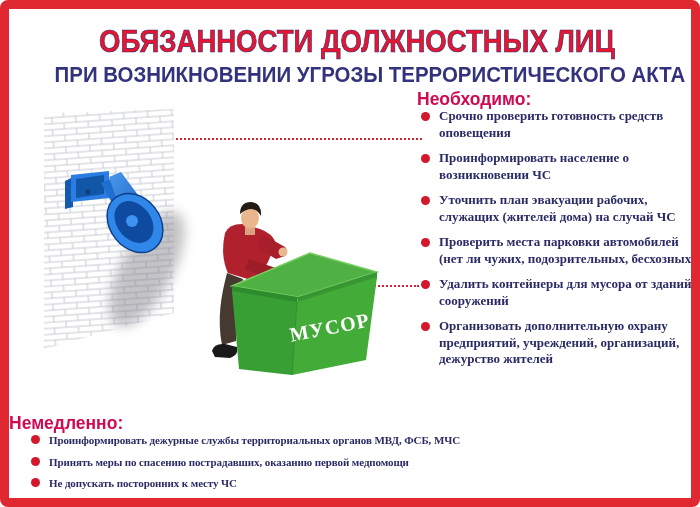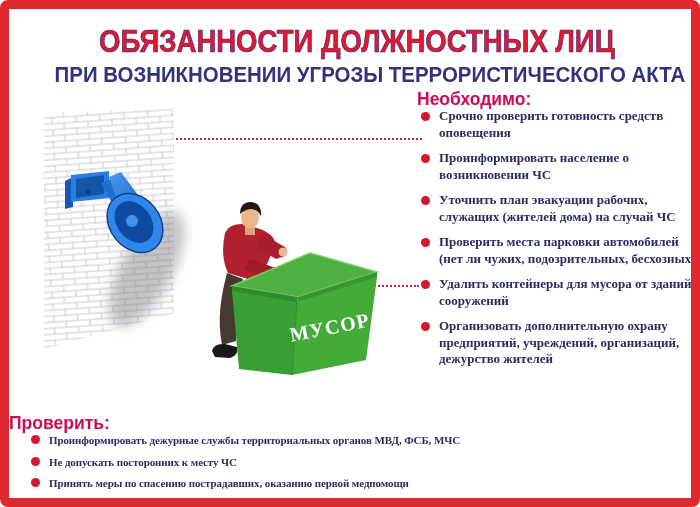--- a/index.html
+++ b/index.html
@@ -175,34 +175,34 @@
       <polygon points="203,185 269,196 268,203 203,192" fill="#2e8c2c"></polygon>
       <polygon points="269,196 348,171 348,178 268,203" fill="#389632"></polygon>
       <polygon points="203,190 268,201 263,274 210,268" fill="#379f33"></polygon>
       <polygon points="268,201 348,176 337,259 263,274" fill="#43ab38"></polygon>
       <line x1="268" y1="201" x2="263" y2="274" stroke="#2e8c2c" stroke-width="1"></line>
       <text x="302" y="233" transform="rotate(-11 302 233)" font-family="Liberation Serif, serif" font-size="20" font-weight="bold" fill="#ffffff" text-anchor="middle" letter-spacing="1">МУСОР</text>
     </g>
   </svg>
 
 
-  <div class="accent now">Проверить:</div>
+  <div class="accent now">Немедленно:</div>
 
   <ul class="bottom-list">
     <li>
       <span class="dot"></span>
       <span>Проинформировать дежурные службы территориальных органов МВД, ФСБ, МЧС</span>
     </li>
     <li>
       <span class="dot"></span>
+      <span>Принять меры по спасению пострадавших, оказанию первой медпомощи</span>
+    </li>
+    <li>
+      <span class="dot"></span>
       <span>Не допускать посторонних к месту ЧС</span>
     </li>
     <li>
       <span class="dot"></span>
-      <span>Принять меры по спасению пострадавших, оказанию первой медпомощи</span>
-    </li>
-    <li>
-      <span class="dot"></span>
       <span>Организовать встречу работников милиции, ФСБ, пожарной охраны, “Скорой помощи”, спасательных подразделений МЧС</span>
     </li>
   </ul>
 
 </div>
 
 </body></html>

